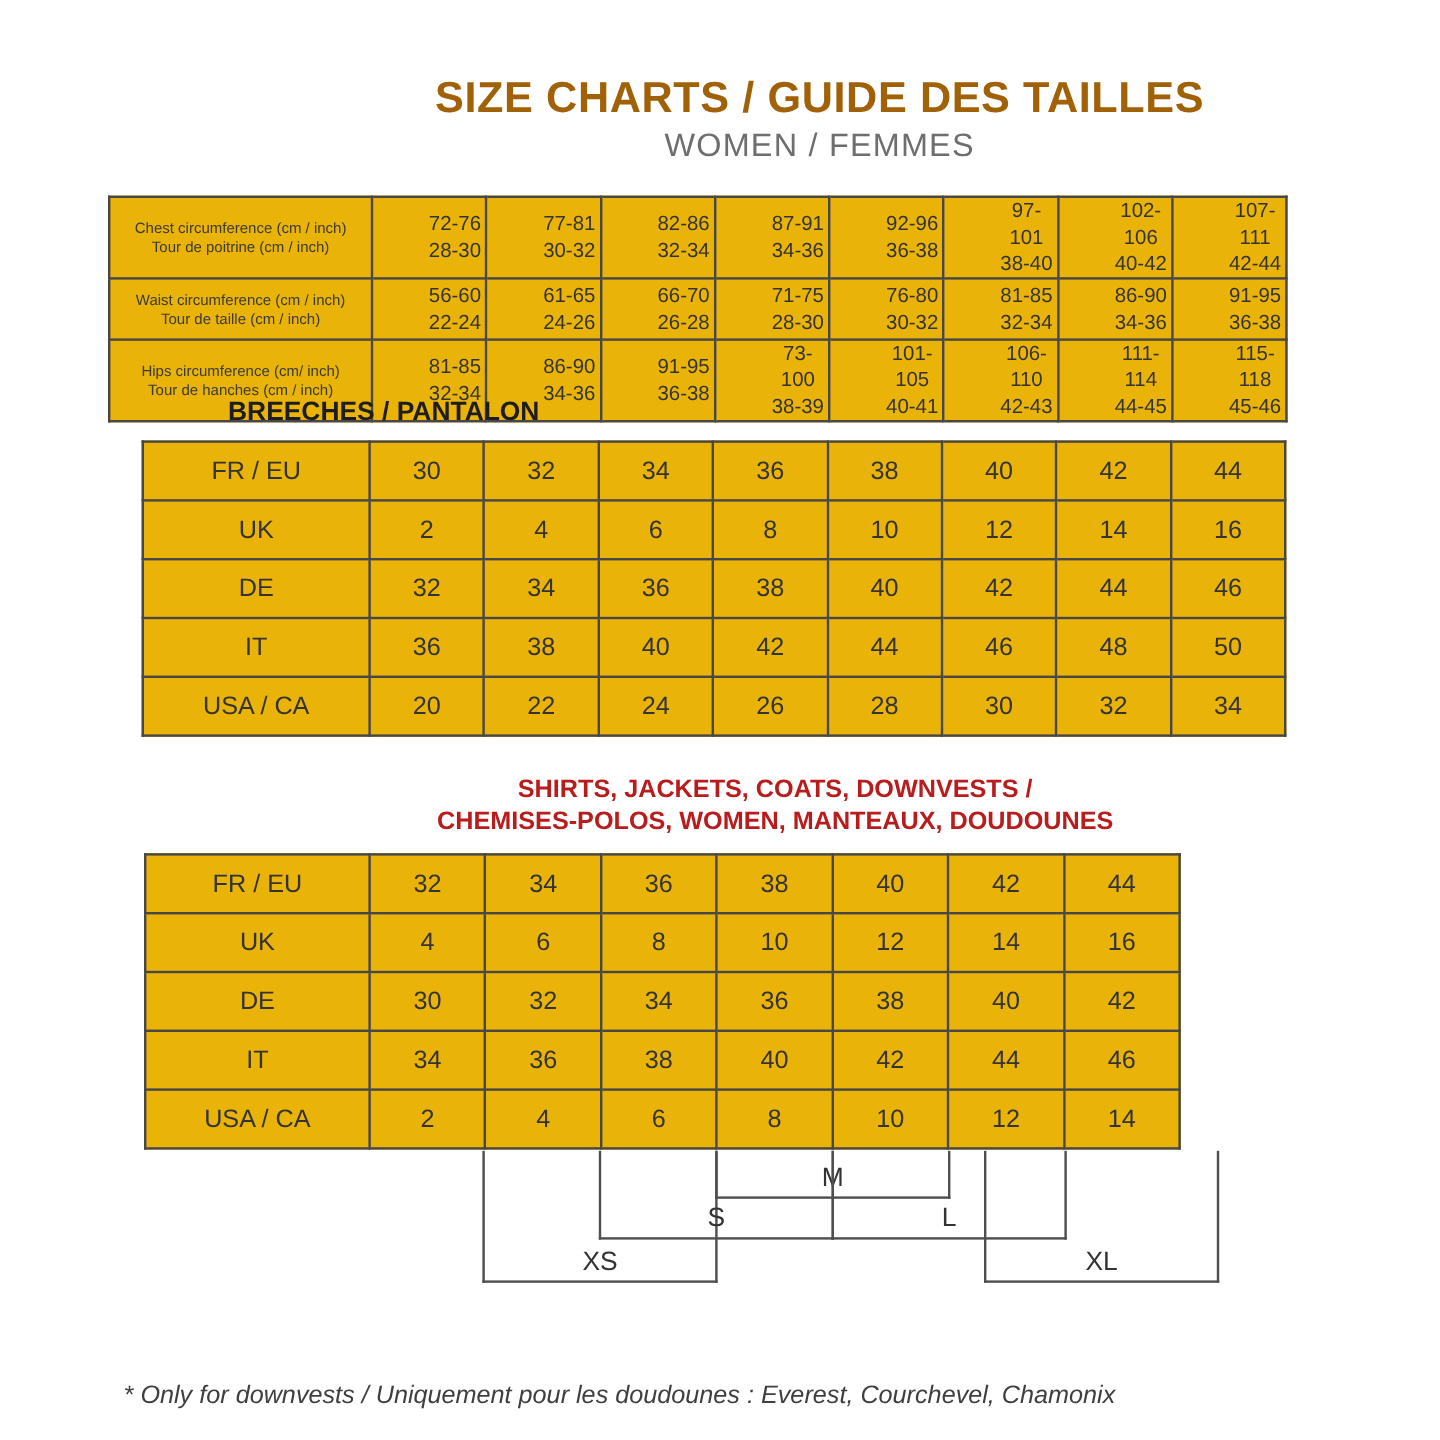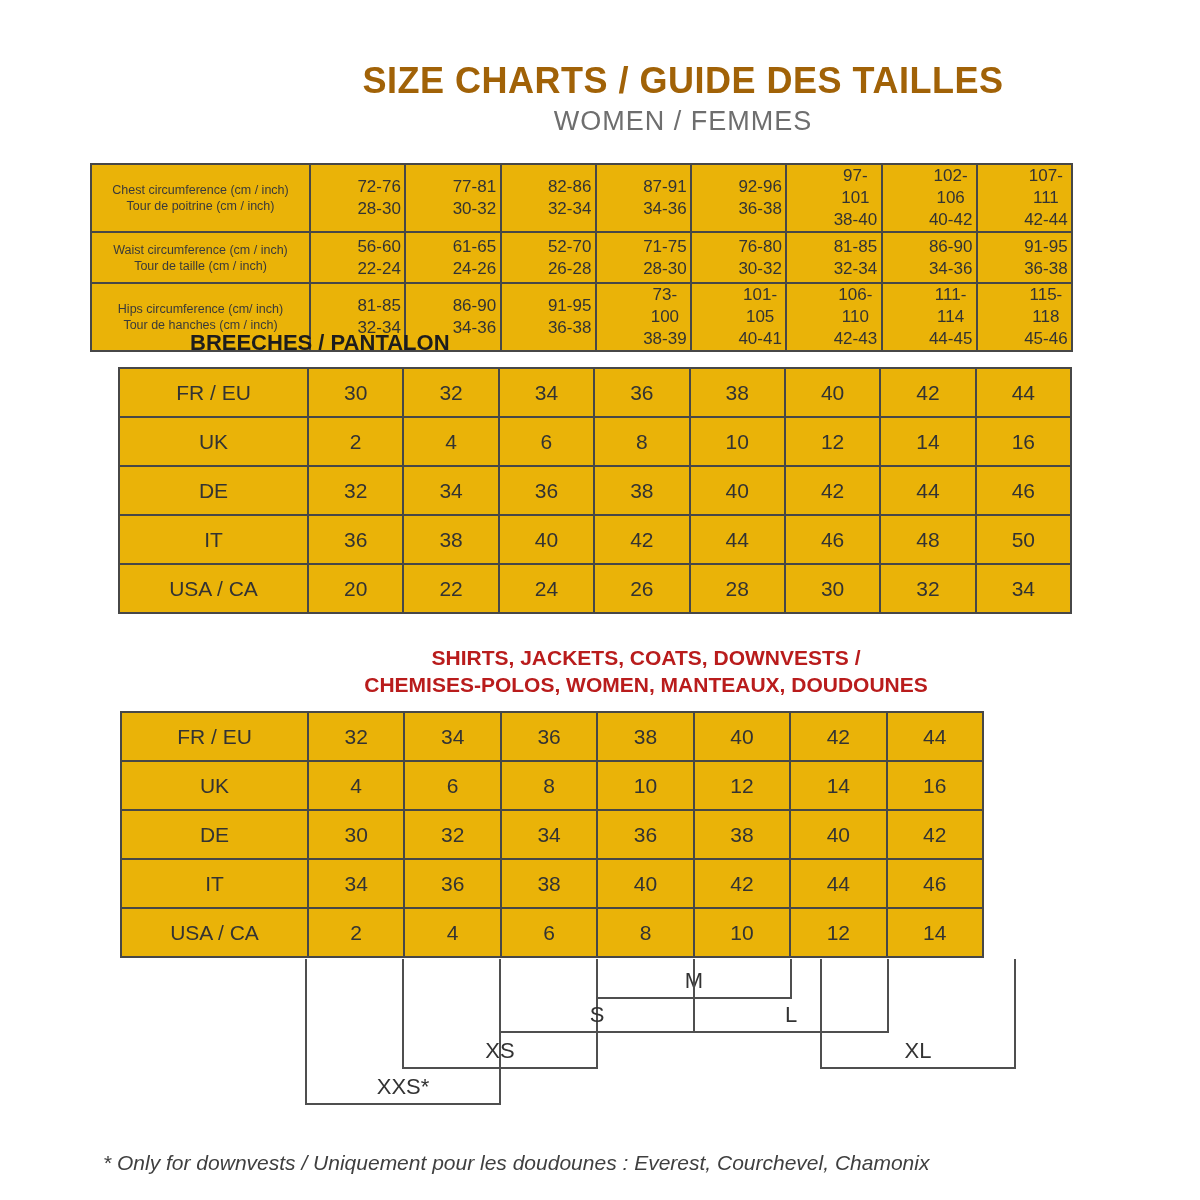--- a/index.html
+++ b/index.html
@@ -108,21 +108,21 @@
           </td>
           <td class="m-val">
             <span class="line">56-60</span>
             <span class="line">22-24</span>
           </td>
           <td class="m-val">
             <span class="line">61-65</span>
             <span class="line">24-26</span>
           </td>
           <td class="m-val">
-            <span class="line">52-70</span>
+            <span class="line">66-70</span>
             <span class="line">26-28</span>
           </td>
           <td class="m-val">
             <span class="line">71-75</span>
             <span class="line">28-30</span>
           </td>
           <td class="m-val">
             <span class="line">76-80</span>
             <span class="line">30-32</span>
           </td>
@@ -296,23 +296,20 @@
           <td class="s-val">6</td>
           <td class="s-val">8</td>
           <td class="s-val">10</td>
           <td class="s-val">12</td>
           <td class="s-val">14</td>
         </tr>
       </tbody>
   </table>
 
   <div id="brackets">
-      <div class="bracket" style="left: 185px; width: 192px; height: 144px;">
-        <span class="bracket-label">XXS*</span>
-      </div>
       <div class="bracket" style="left: 282px; width: 192px; height: 108px;">
         <span class="bracket-label">XS</span>
       </div>
       <div class="bracket" style="left: 379px; width: 192px; height: 72px;">
         <span class="bracket-label">S</span>
       </div>
       <div class="bracket" style="left: 476px; width: 192px; height: 38px;">
         <span class="bracket-label">M</span>
       </div>
       <div class="bracket" style="left: 573px; width: 192px; height: 72px;">

